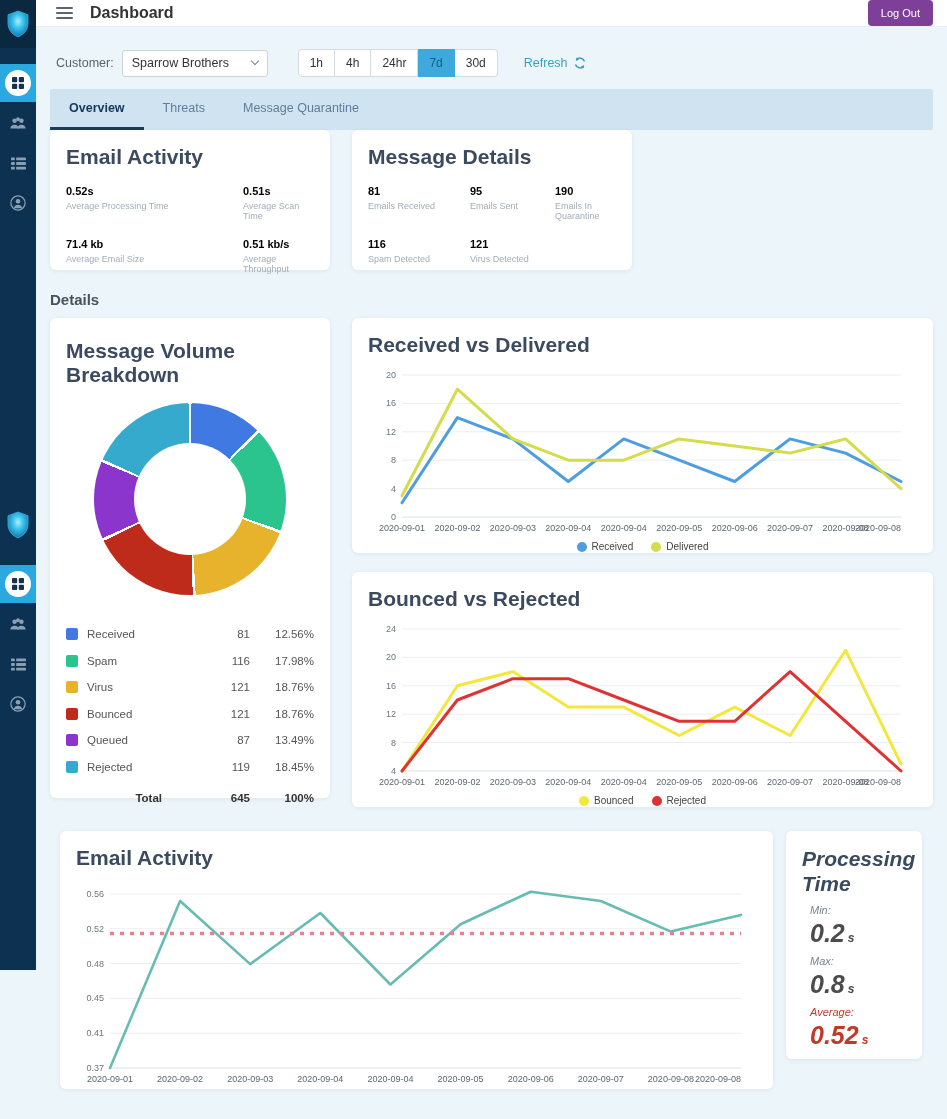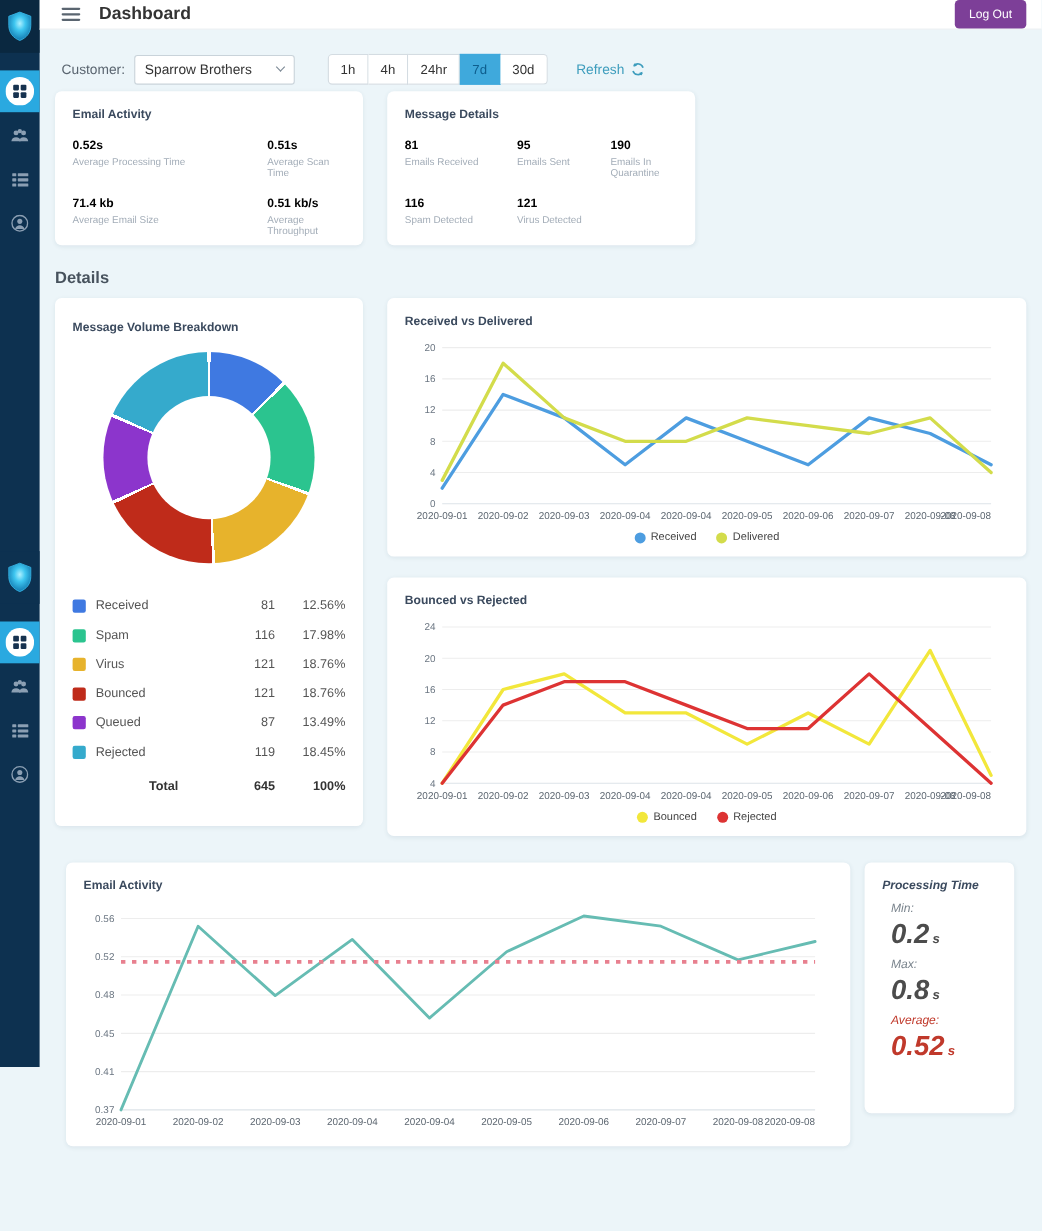--- a/index.html
+++ b/index.html
@@ -34,21 +34,21 @@
   .refresh { margin-left:26px; color:#3e9dbd; font-size:12.5px; display:flex; gap:5px; align-items:center; cursor:pointer; text-decoration:none; }
 
   .tabbar { margin:6px 14px 0; background:#cfe4f0; border-radius:2px; display:flex; height:41px; }
   .tab { padding:0 19px; line-height:39px; font-size:12.5px; color:#5f7d99; cursor:pointer; }
   .tab.active { color:#17365c; font-weight:700; border-bottom:3px solid #1d3a5f; }
 
   .content { padding:0 14px; }
   .section-h { font-size:15px; color:#47525d; margin:21px 0 10px; font-weight:700; }
 
   .card { background:#fff; border-radius:6px; box-shadow:0 1px 4px rgba(30,60,90,.08); }
-  .card h3 { font-size:11px; color:#3b4a5e; margin:0 0 16px; font-weight:700; }
+  .card h3 { font-size:21px; color:#3b4a5e; margin:0 0 16px; font-weight:700; }
 
   .row1 { display:flex; gap:22px; }
   .statcard { width:280px; height:140px; padding:15px 16px; }
   .grid-email { display:grid; grid-template-columns:177px 1fr; row-gap:17px; }
   .grid-msg { display:grid; grid-template-columns:102px 85px 1fr; row-gap:17px; }
   .stat .v { font-size:11px; font-weight:700; color:#000000; margin-bottom:4px; }
   .stat .l { font-size:9px; color:#a3adb8; }
 
   .row2 { display:flex; gap:22px; align-items:flex-start; }
   .donut-card { width:280px; height:480px; padding:21px 16px; }
@@ -208,20 +208,25 @@
         <span>Refresh</span>
         <svg viewBox="0 0 16 16" width="14" height="14">
           <path d="M13.2 6.3 A5.6 5.6 0 0 0 3.6 4.4" fill="none" stroke="#3e9dbd" stroke-width="1.7"></path>
           <path d="M3.9 1.6 L3.4 5.4 7 4.2 Z" fill="#3e9dbd"></path>
           <path d="M2.8 9.7 A5.6 5.6 0 0 0 12.4 11.6" fill="none" stroke="#3e9dbd" stroke-width="1.7"></path>
           <path d="M12.1 14.4 L12.6 10.6 9 11.8 Z" fill="#3e9dbd"></path>
         </svg>
       </a>
     </div>
 
+    <div class="tabbar" id="tabbar">
+        <div class="tab active">Overview</div>
+        <div class="tab">Threats</div>
+        <div class="tab">Message Quarantine</div>
+      </div>
 
     <div class="content">
 
       <div class="row1">
         <div class="card statcard">
           <h3>Email Activity</h3>
           <div class="grid-email">
             <div class="stat">
               <div class="v">0.52s</div>
               <div class="l">Average Processing Time</div>

